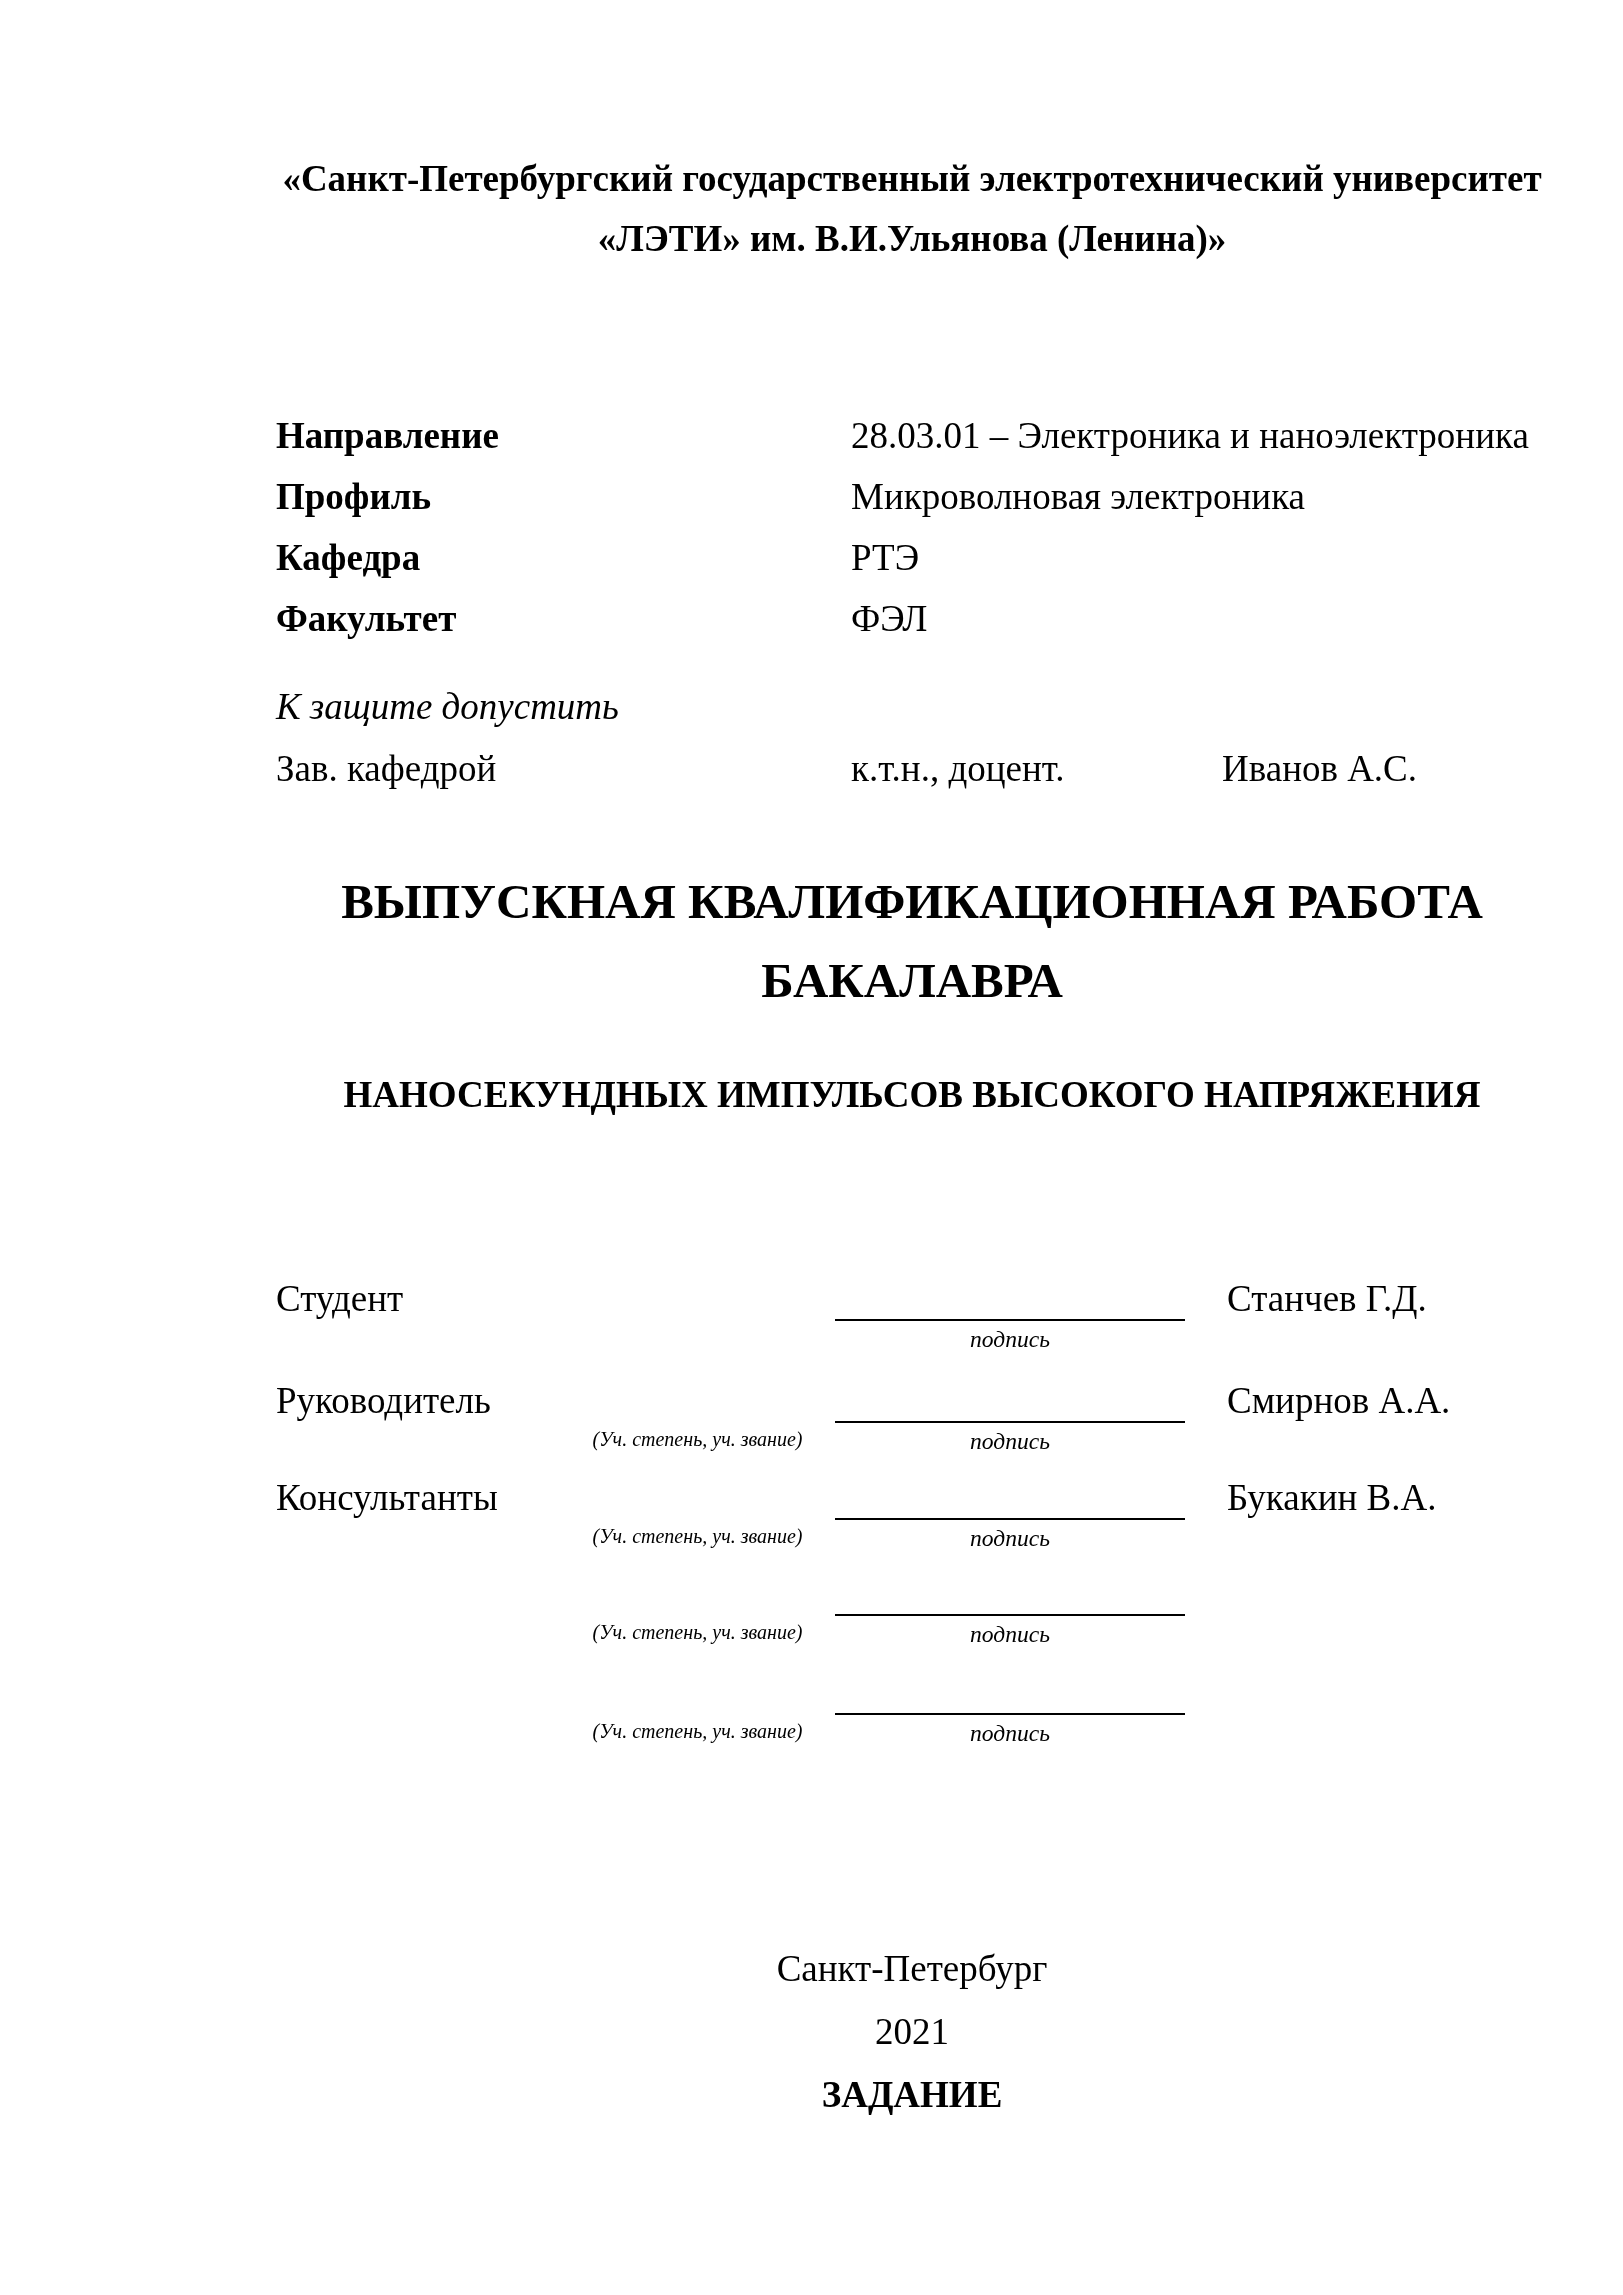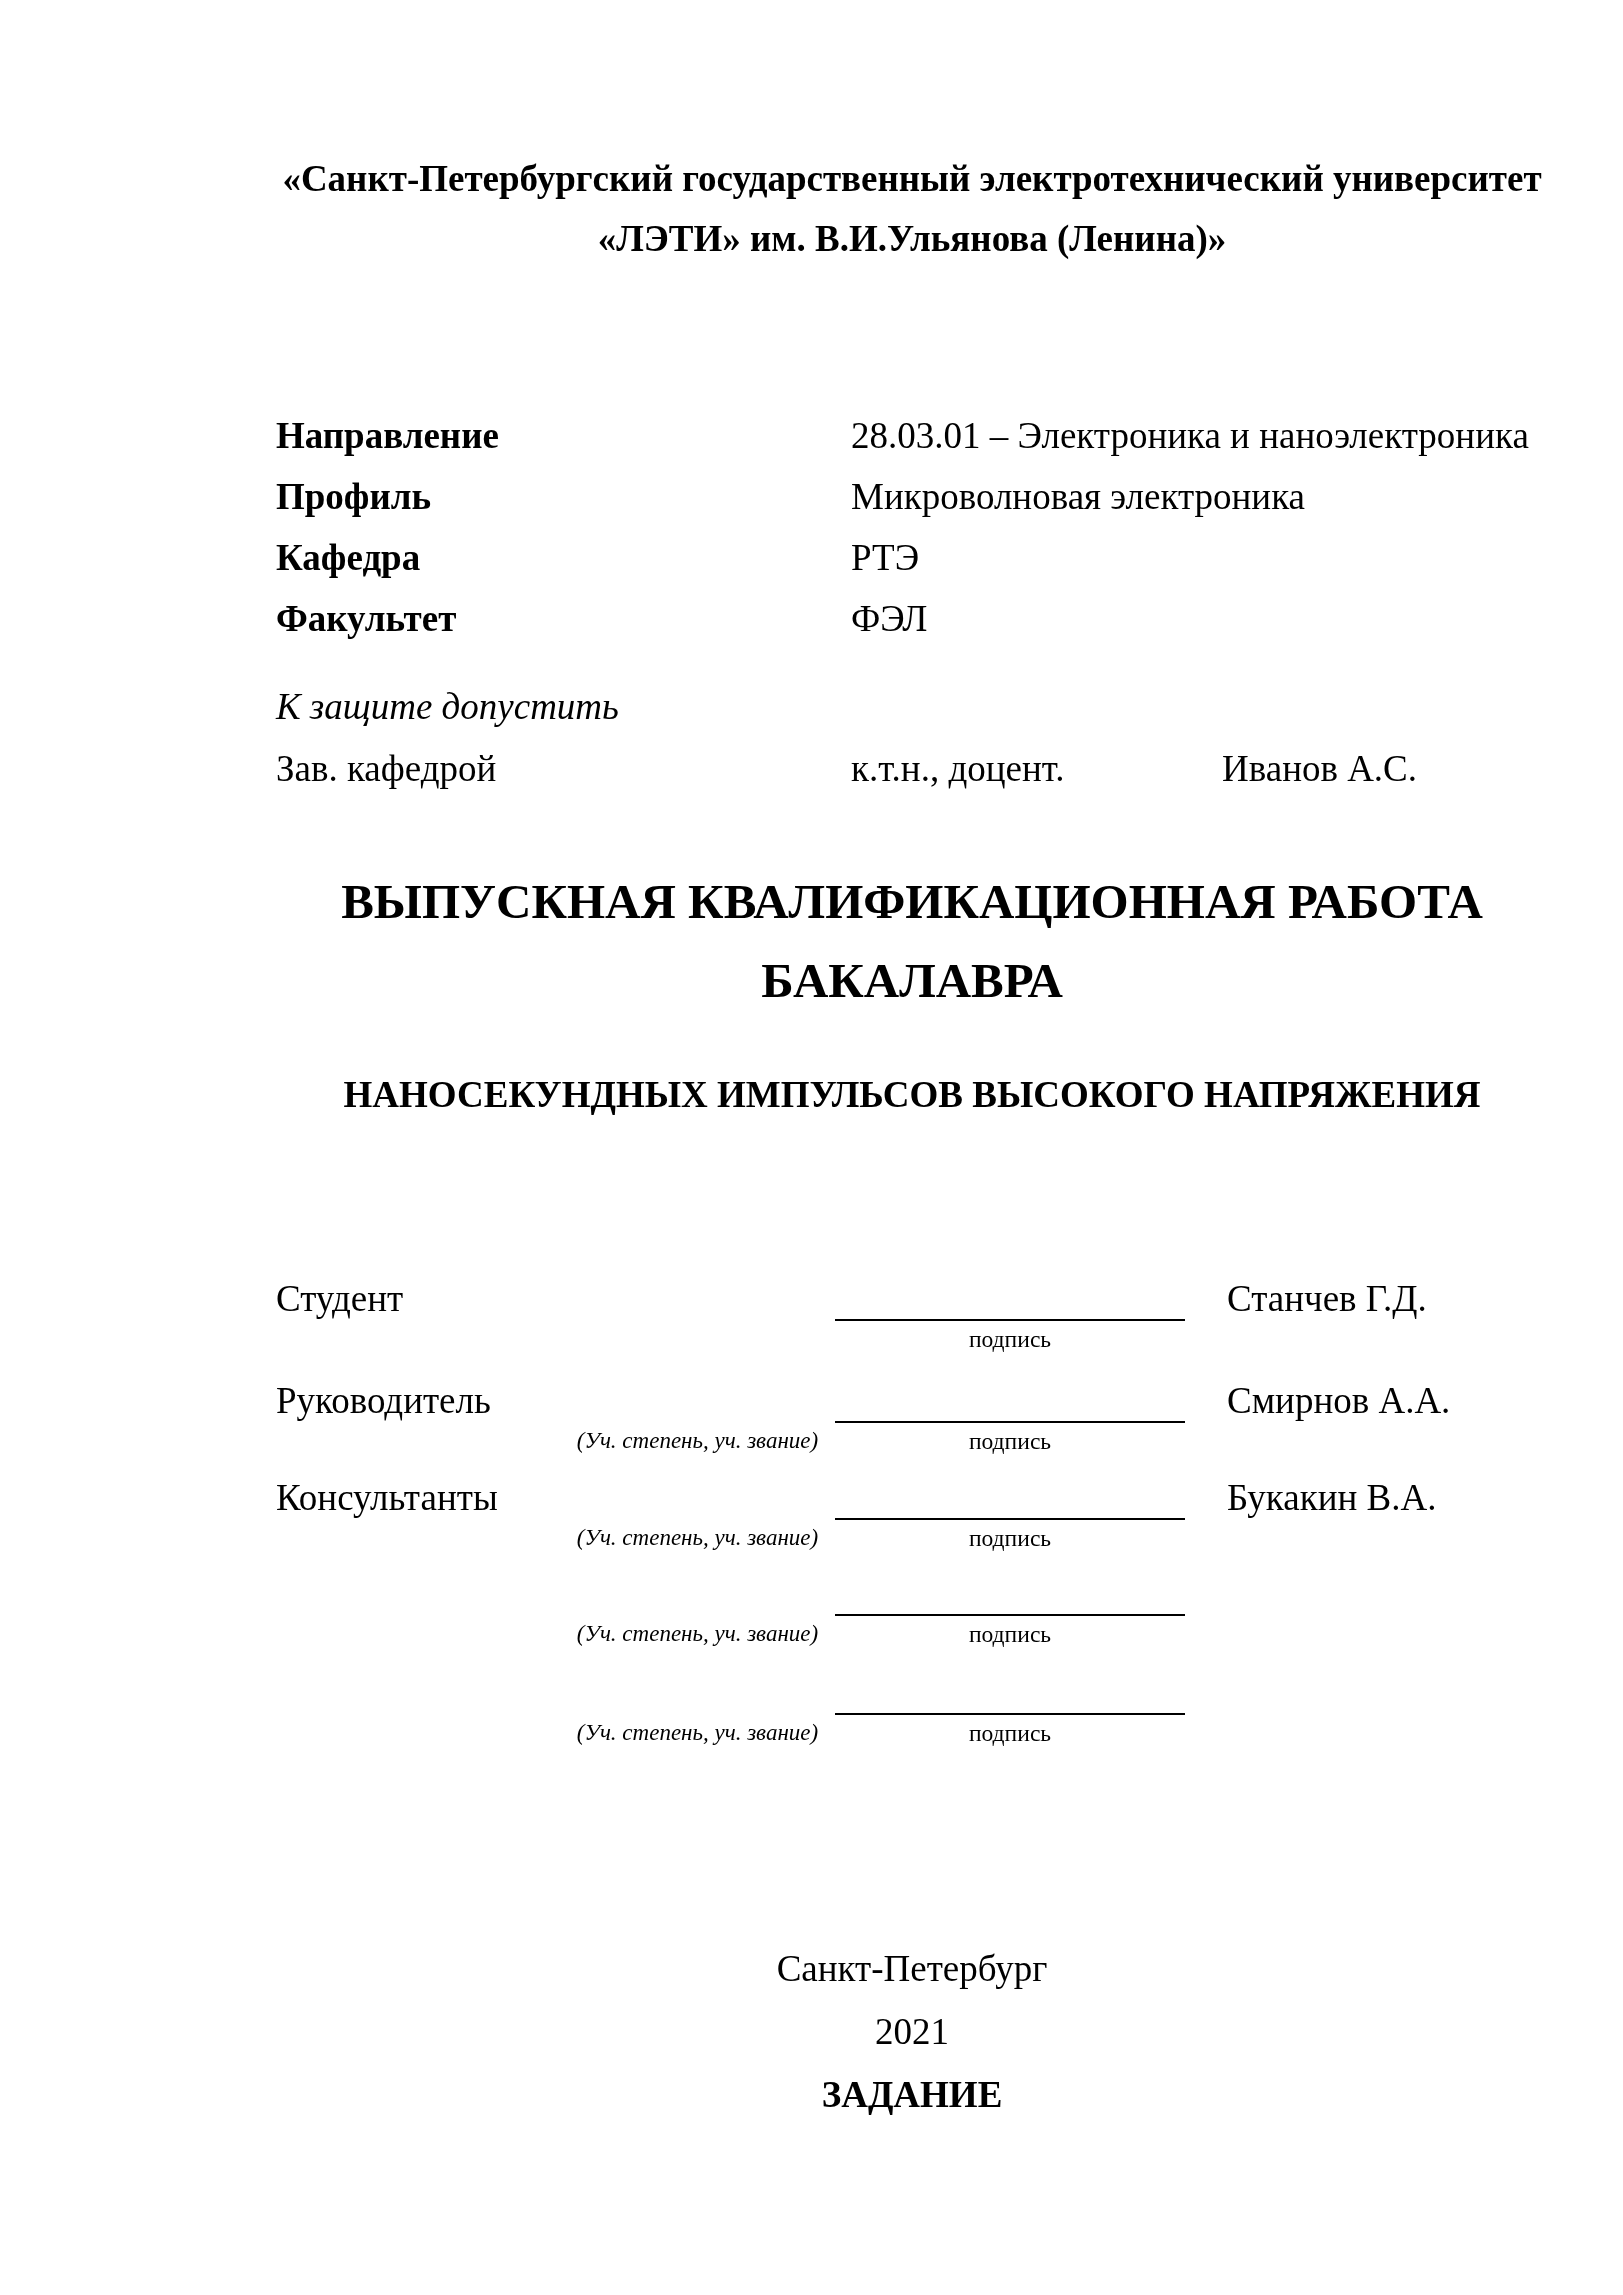--- a/index.html
+++ b/index.html
@@ -85,39 +85,40 @@
     left: 0;
     top: 0;
     font-size: 37px;
     white-space: nowrap;
   }
   .sigrow .hint {
     position: absolute;
     left: 292px;
     width: 259px;
     top: 49px;
-    font-size: 23px;
+    font-size: 20px;
     font-style: italic;
     text-align: center;
     white-space: nowrap;
   }
   .sigrow .sigline {
     position: absolute;
     left: 559px;
     top: 42px;
     width: 350px;
     height: 2.4px;
     background: #000000;
   }
   .sigrow .cap {
     position: absolute;
     left: 559px;
     width: 350px;
     top: 49px;
     font-size: 23.6px;
+    font-style: italic;
     text-align: center;
   }
   .sigrow .name {
     position: absolute;
     left: 951px;
     top: 0;
     font-size: 37px;
     white-space: nowrap;
   }
   .footer-block {

